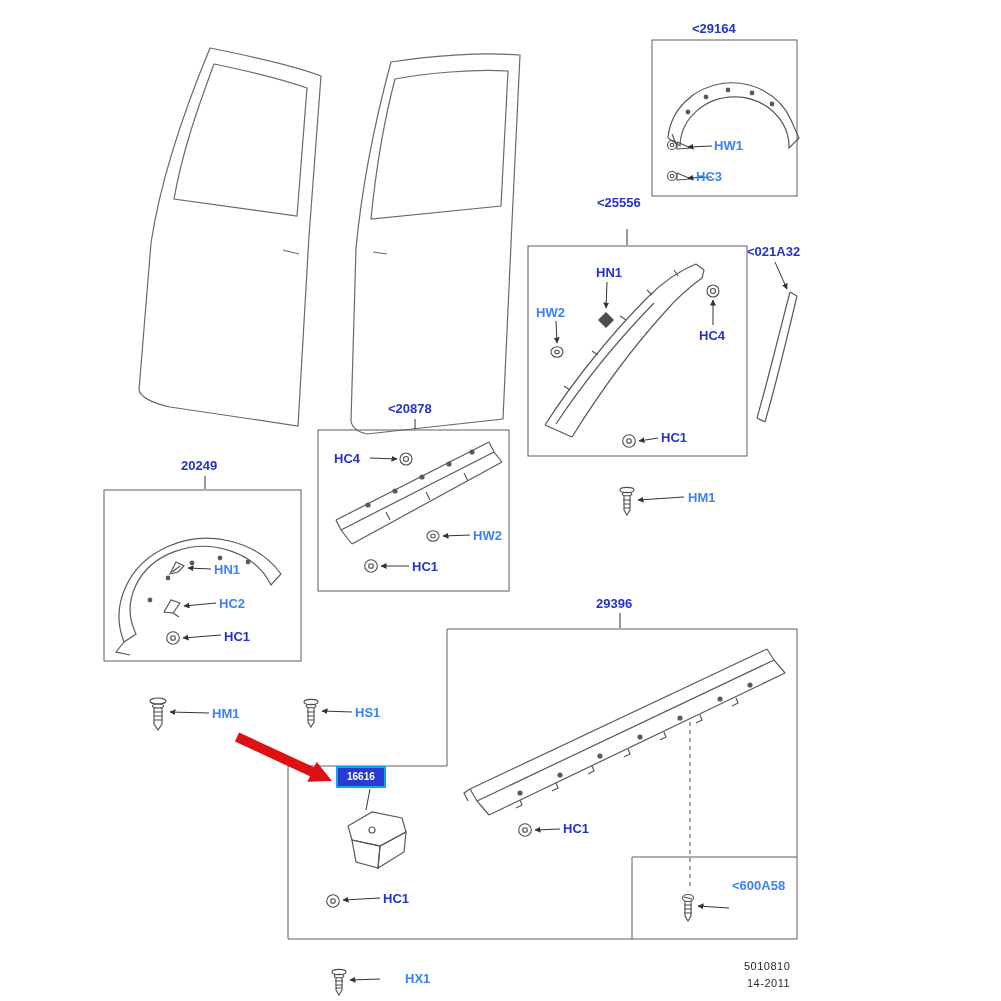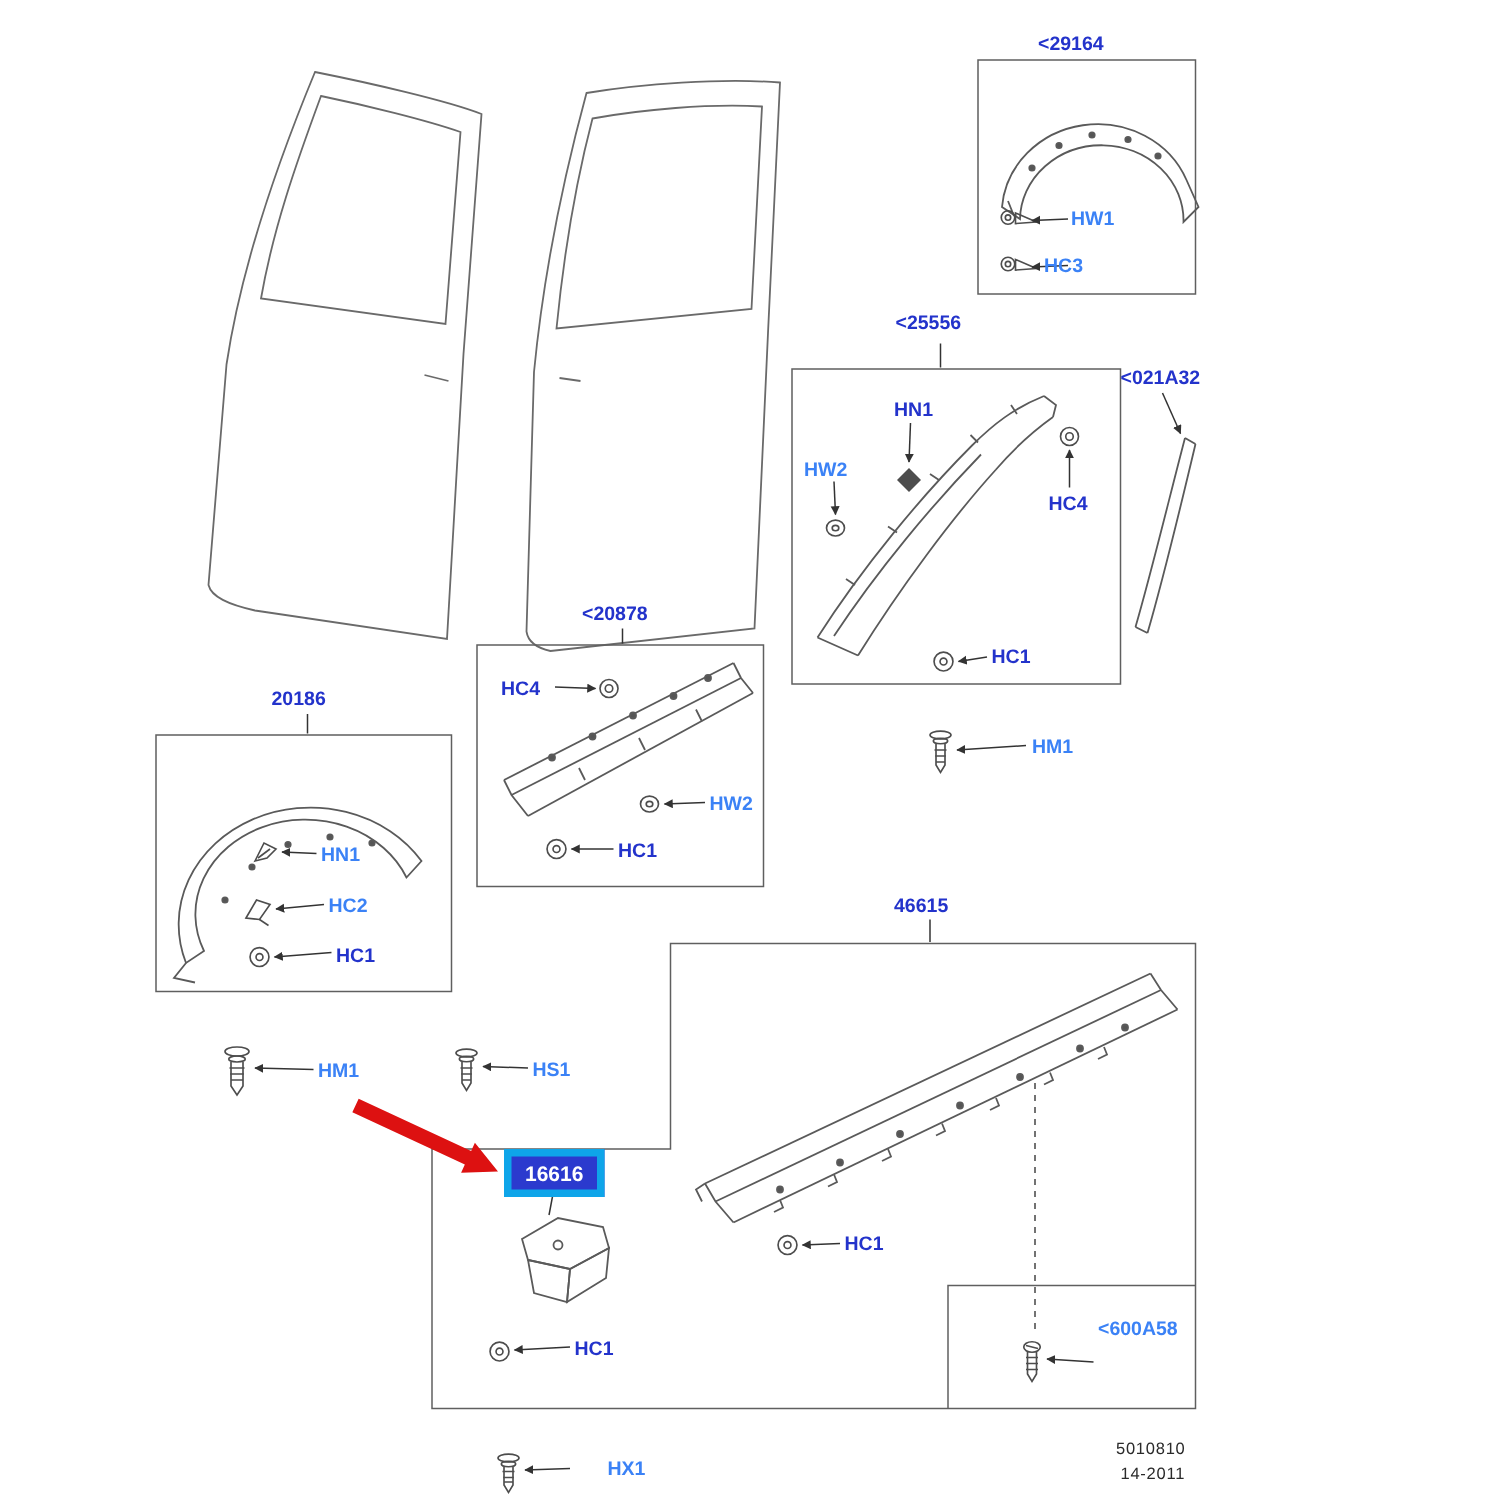--- a/index.html
+++ b/index.html
@@ -2,22 +2,22 @@
 <html><head>
 <meta charset="utf-8">
 <style>
   html,body{margin:0;padding:0;background:#fff;}
   .stage{position:relative;width:1001px;height:1001px;background:#ffffff;overflow:hidden;
          font-family:"Liberation Sans",sans-serif;}
   .stage svg{position:absolute;left:0;top:0;}
   .lbl{position:absolute;font-size:13px;font-weight:bold;white-space:nowrap;line-height:1;}
   .blue{color:#2333cb;}
   .green{color:#3b82f6;}
-  .hl{position:absolute;background:#2b3ace;color:#ffffff;font-size:14px;font-weight:bold;
-      padding:4px 9px;line-height:1;border:5px solid #0ea5e9;}
+  .hl{position:absolute;background:#2b3ace;color:#ffffff;font-size:10px;font-weight:bold;
+      padding:4px 9px;line-height:1;border:2px solid #0ea5e9;}
   .doc{position:absolute;font-size:11px;font-weight:normal;color:#2a2a2a;letter-spacing:.5px;}
 </style>
 </head>
 <body>
 
 <div class="stage">
 
 <svg width="1001" height="1001" viewBox="0 0 1001 1001">
   <defs>
     <marker id="ah" markerWidth="7" markerHeight="7" refX="5.5" refY="3" orient="auto">
@@ -234,43 +234,43 @@
 
   <path d="M690,722 L690,888" stroke="#444" stroke-width="1" stroke-dasharray="4 4" fill="none"></path>
 
   <path d="M234.9,741.5 L309.9,776.3 L307.4,781.8 L332,781 L316.6,761.8 L314.1,767.3 L239.1,732.5 Z" fill="#dd1111" stroke="none"></path>
 </svg>
 
 <div class="lbl blue" style="left:692px;top:22px">&lt;29164</div>
 <div class="lbl green" style="left:714px;top:139px">HW1</div>
 <div class="lbl green" style="left:696px;top:170px">HC3</div>
 
-<div class="lbl blue" style="left:597px;top:208px">&lt;25556</div>
+<div class="lbl blue" style="left:597px;top:196px">&lt;25556</div>
 <div class="lbl blue" style="left:596px;top:266px">HN1</div>
 <div class="lbl green" style="left:536px;top:306px">HW2</div>
 <div class="lbl blue" style="left:699px;top:329px">HC4</div>
 <div class="lbl blue" style="left:661px;top:431px">HC1</div>
 <div class="lbl blue" style="left:747px;top:245px">&lt;021A32</div>
 
 <div class="lbl green" style="left:688px;top:491px">HM1</div>
 
 <div class="lbl blue" style="left:388px;top:402px">&lt;20878</div>
 <div class="lbl blue" style="left:334px;top:452px">HC4</div>
 <div class="lbl green" style="left:473px;top:529px">HW2</div>
 <div class="lbl blue" style="left:412px;top:560px">HC1</div>
 
-<div class="lbl blue" style="left:181px;top:459px">20186</div>
+<div class="lbl blue" style="left:181px;top:459px">20249</div>
 <div class="lbl green" style="left:214px;top:563px">HN1</div>
 <div class="lbl green" style="left:219px;top:597px">HC2</div>
 <div class="lbl blue" style="left:224px;top:630px">HC1</div>
 
 <div class="lbl green" style="left:212px;top:707px">HM1</div>
 <div class="lbl green" style="left:355px;top:706px">HS1</div>
 
-<div class="lbl blue" style="left:596px;top:597px">46615</div>
+<div class="lbl blue" style="left:596px;top:597px">29396</div>
 <div class="lbl blue" style="left:563px;top:822px">HC1</div>
 <div class="lbl blue" style="left:383px;top:892px">HC1</div>
 <div class="lbl green" style="left:732px;top:879px">&lt;600A58</div>
 
 <div class="hl" style="left:336px;top:766px">16616</div>
 
 <div class="lbl green" style="left:405px;top:972px">HX1</div>
 
 <div class="doc" style="left:744px;top:960px">5010810</div>
 <div class="doc" style="left:747px;top:977px">14-2011</div>

